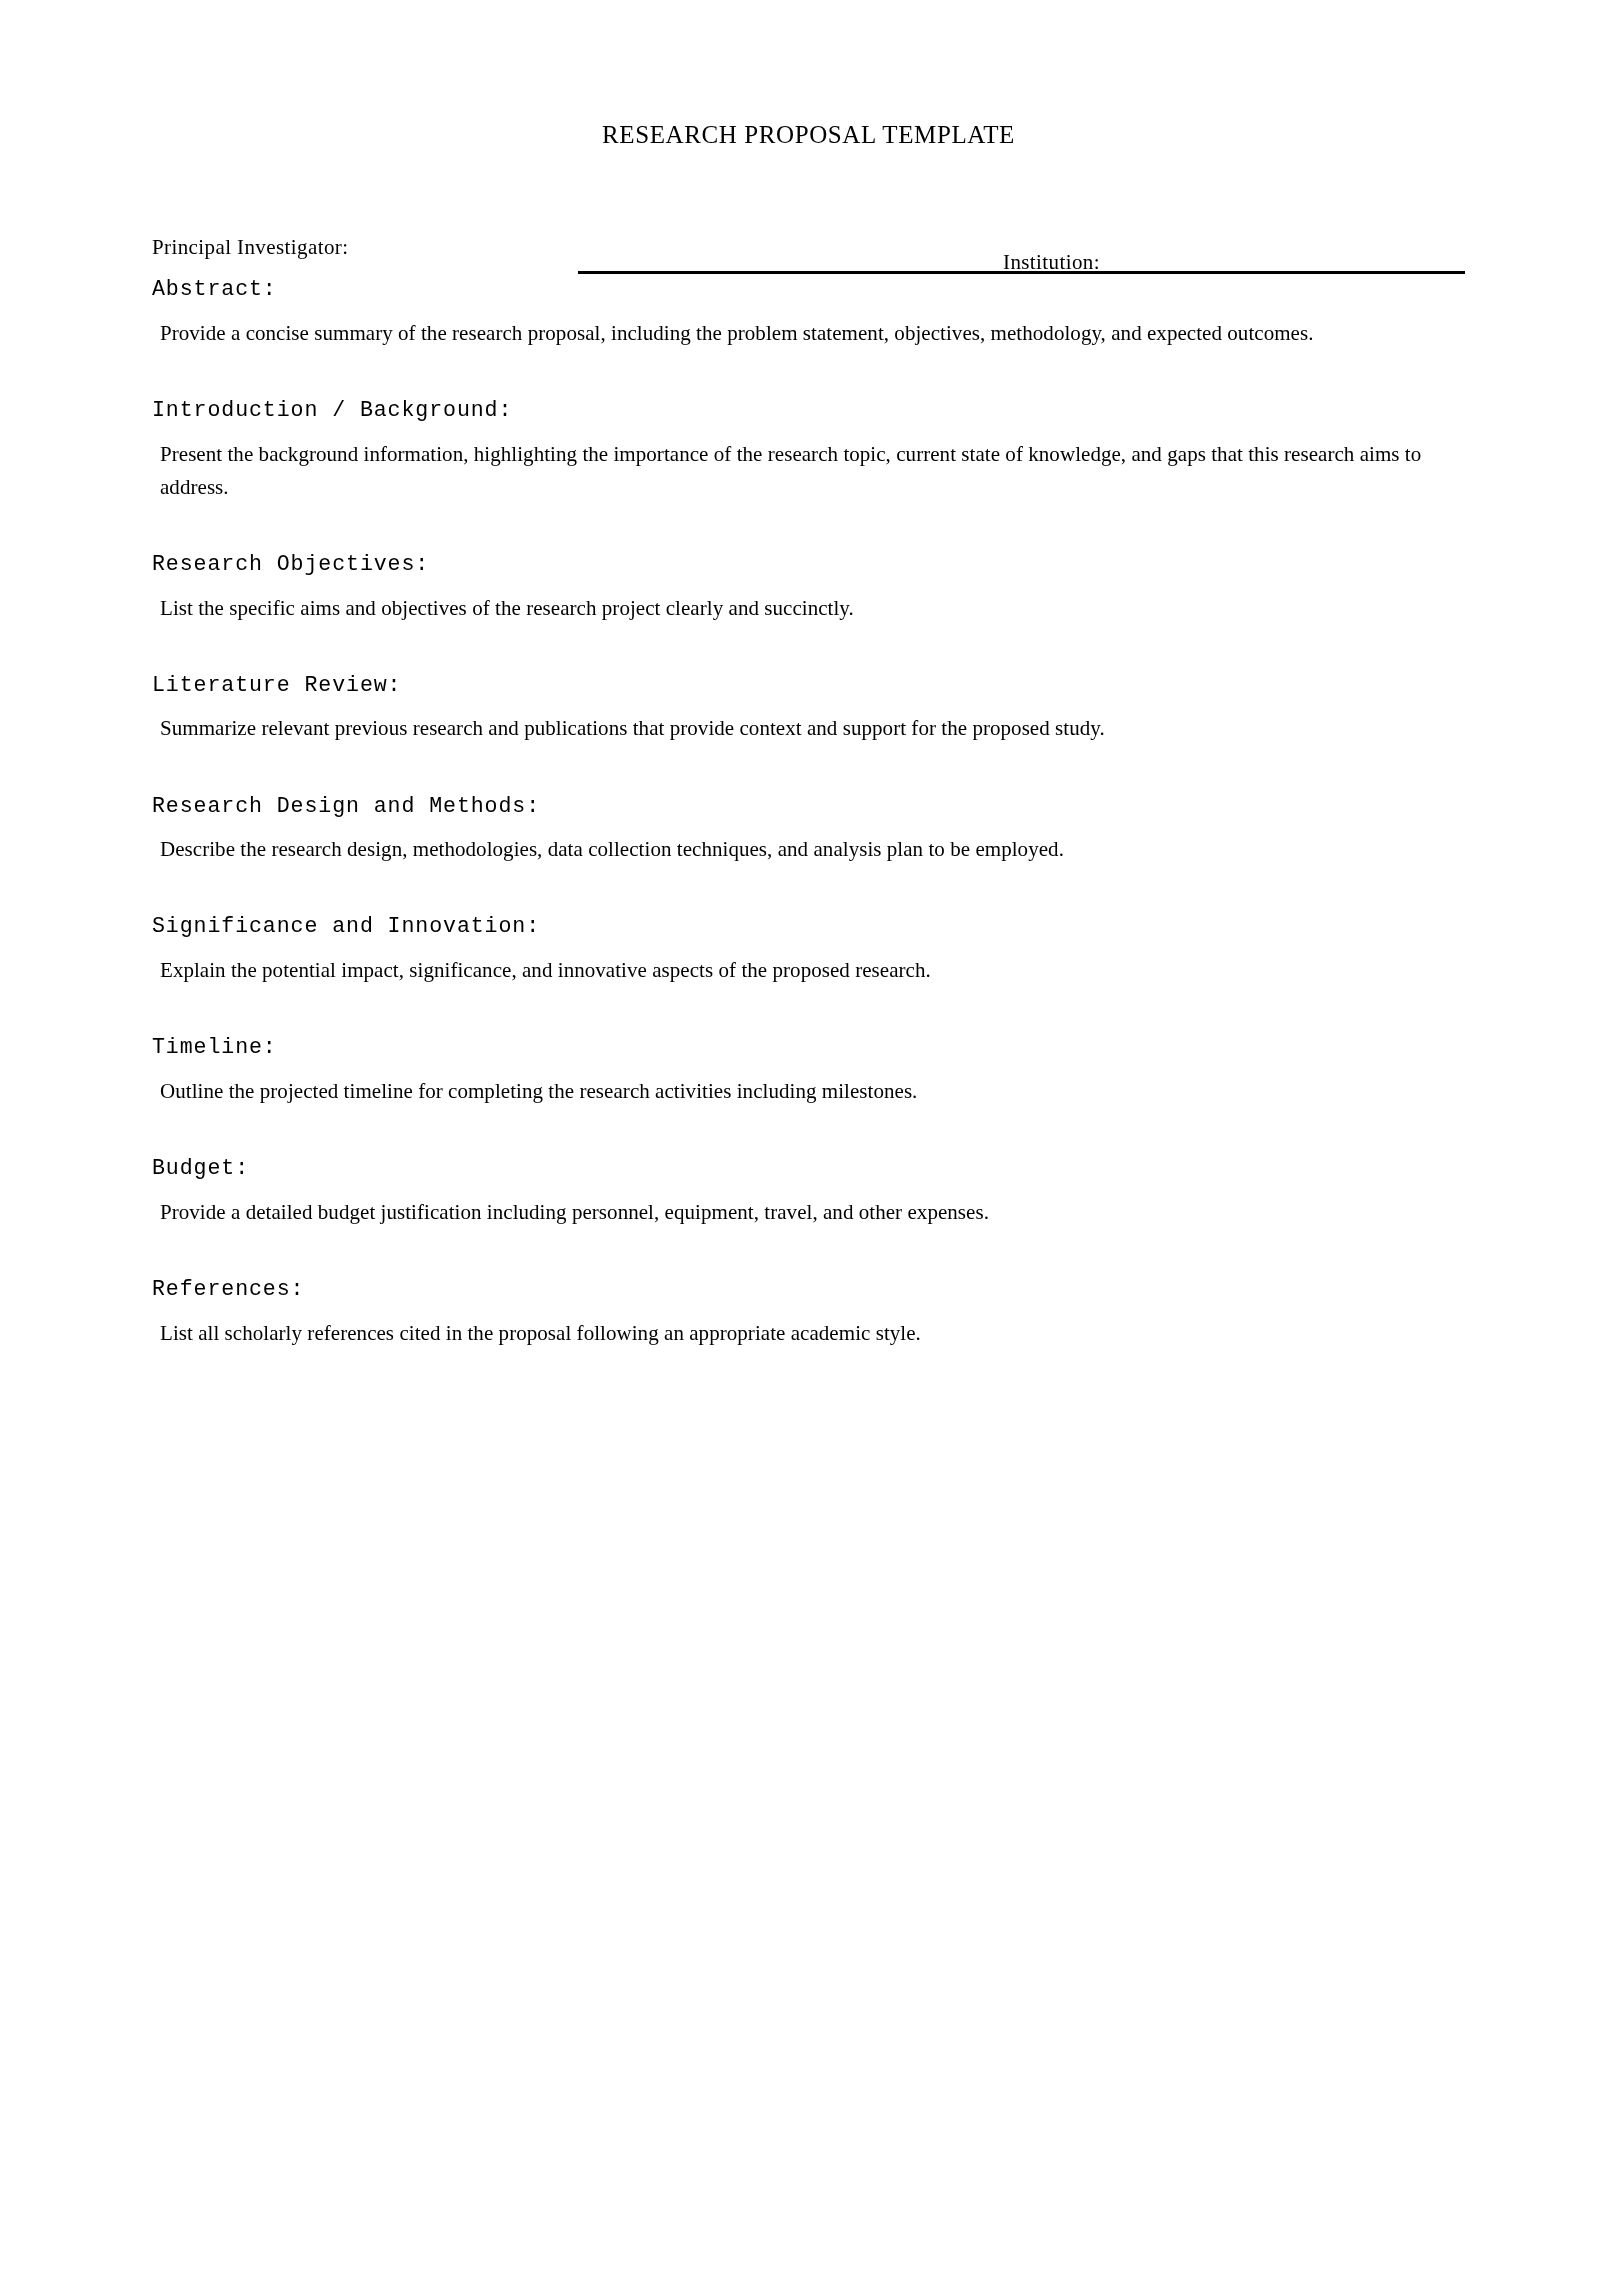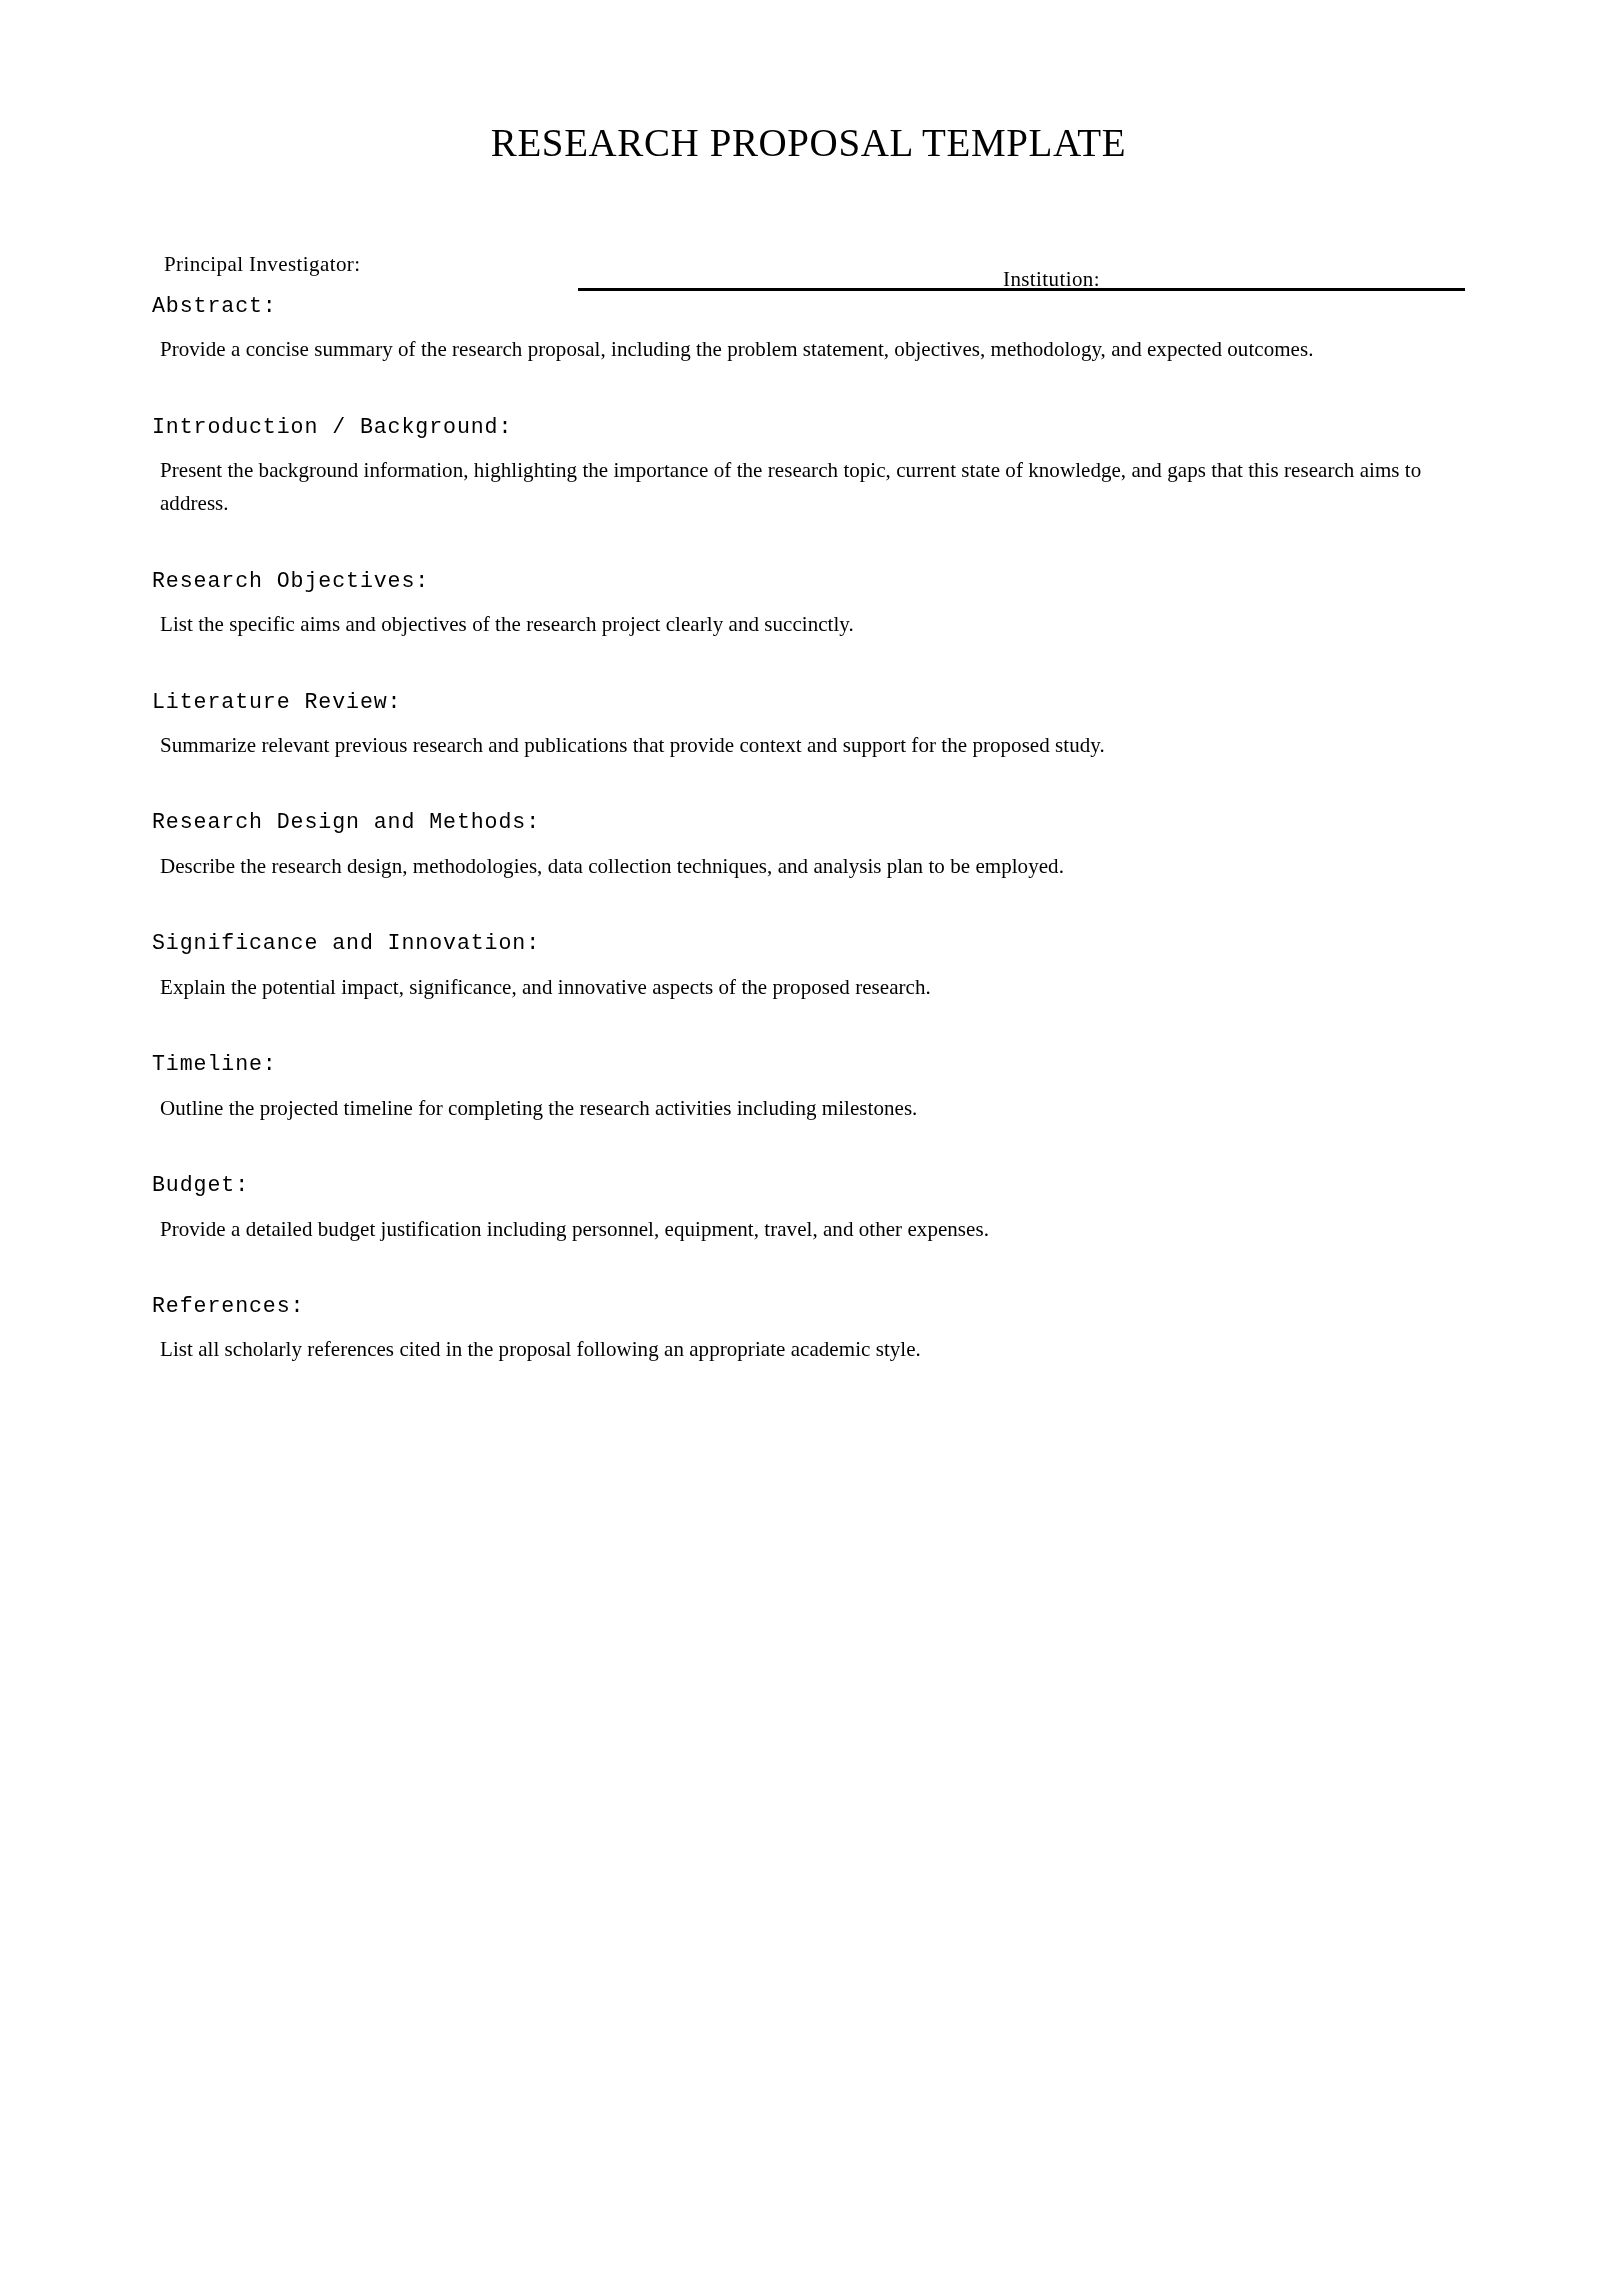--- a/index.html
+++ b/index.html
@@ -24,21 +24,21 @@
   .content {
     position: absolute;
     left: 152px;
     top: 0;
     width: 1313px;
   }
 
   
   .doc-title {
     text-align: center;
-    font-size: 39px;
+    font-size: 25px;
     font-weight: 400;
     letter-spacing: 0.6px;
     margin: 0;
     padding-top: 120px;
     line-height: 1.2;
     white-space: nowrap;
   }
 
   
   .field-row {
@@ -47,21 +47,21 @@
     height: 45px;
   }
   .field-label {
     font-size: 21px;
     letter-spacing: 0.4px;
     line-height: 1;
     white-space: nowrap;
   }
   .field-label.left {
     position: absolute;
-    left: 12px;
+    left: 0;
     top: 5.9px;
   }
   .field-label.mid {
     position: absolute;
     left: 851px;
     top: 21px;
   }
   .rule {
     position: absolute;
     background: #000000;

